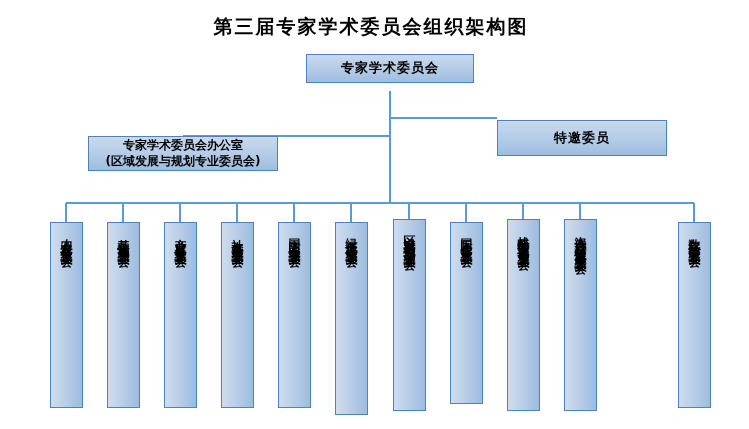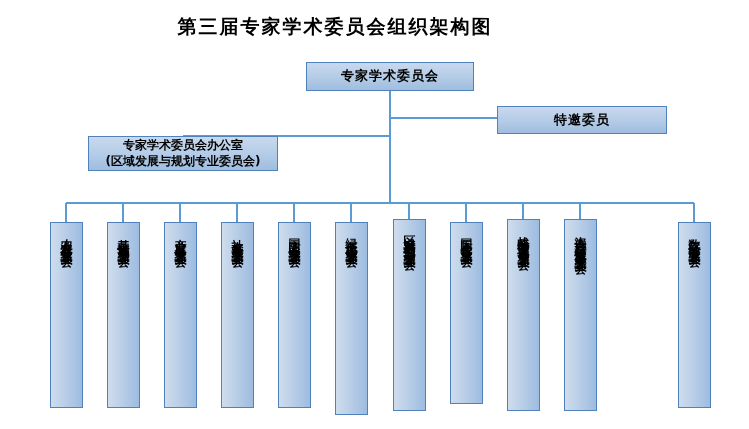--- a/index.html
+++ b/index.html
@@ -25,20 +25,21 @@
     left: 0;
     top: 14px;
     width: 670px;
     text-align: center;
     font-size: 19px;
     font-weight: bold;
     letter-spacing: 2px;
     color: #000000;
     font-family: "DejaVu Serif", "Liberation Serif", serif;
     white-space: nowrap;
+    padding-left: 36px;
   }
 
   
   #connectors {
     position: absolute;
     left: 0;
     top: 0;
     width: 749px;
     height: 429px;
   }
@@ -112,25 +113,25 @@
       <line x1="294" y1="203" x2="294" y2="222"></line>
       <line x1="351" y1="203" x2="351" y2="222"></line>
       <line x1="409" y1="203" x2="409" y2="219"></line>
       <line x1="466" y1="203" x2="466" y2="222"></line>
       <line x1="523" y1="203" x2="523" y2="219"></line>
       <line x1="580" y1="203" x2="580" y2="219"></line>
       <line x1="694" y1="203" x2="694" y2="222"></line>
     </g>
   </svg>
 
-  <div class="node horiz" style="left:306px; top:62px; width:168px; height:29px;">
+  <div class="node horiz" style="left:306px; top:54px; width:168px; height:29px;">
     <span>专家学术委员会</span>
   </div>
 
-  <div class="node horiz" style="left:497px; top:106px; width:170px; height:28px;">
+  <div class="node horiz" style="left:497px; top:120px; width:170px; height:36px;">
     <span>特邀委员</span>
   </div>
 
   <div class="node horiz two-line" style="left:88px; top:136px; width:190px; height:35px;">
     <span>专家学术委员会办公室</span>
     <span>(区域发展与规划专业委员会)</span>
   </div>
 
   <div class="node vert" style="left:50px; top:222px; width:33px; height:186px;">
     <span class="vlabel">农业农村专业委员会</span>

